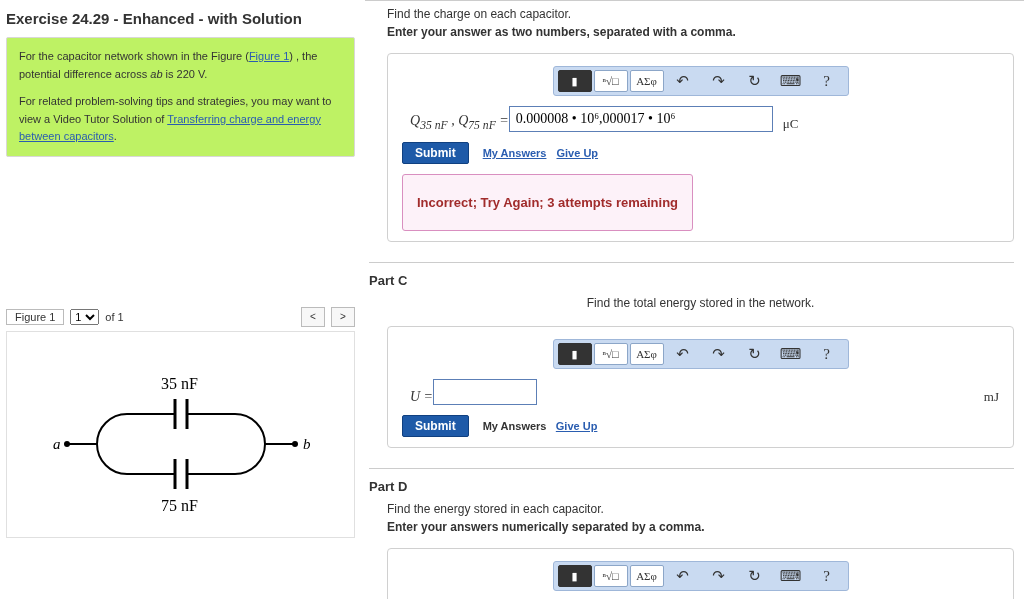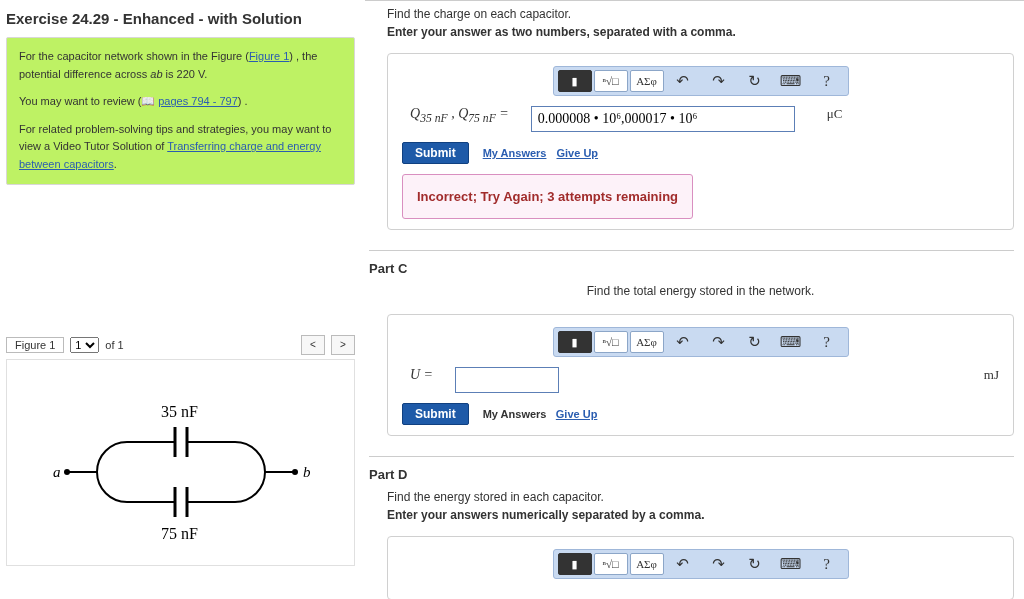--- a/index.html
+++ b/index.html
@@ -54,21 +54,21 @@
   .tb-btn {
     min-width:22px; height:20px; padding:0 5px;
     display:flex; align-items:center; justify-content:center;
     border:1px solid #8ca6c8; background:#fff; font-size:11px;
     font-family: "Times New Roman", serif; cursor:pointer;
     border-radius:2px;
   }
   .tb-btn.dark { background:#333; color:#fff; border-color:#333; }
   .tb-btn.plain { background:transparent; border-color:transparent; color:#333; font-size:15px; }
 
-  .answer-row { display:flex; align-items:flex-start; gap:22px; margin:0 0 10px 8px;}
+  .answer-row { display:flex; align-items:flex-end; gap:0; margin:0 0 10px 8px;}
   .math-label { font-family:"Times New Roman", serif; font-size:14px; font-style:italic; }
   .answer-input {
     font-family:Liberation Serif, serif; font-size:14px;
     padding:4px 6px; border:1px solid #5c7fb6;
   }
   .wide-input { width:250px; }
   .narrow-input { width:90px; }
   .unit { font-family:"Times New Roman", serif; font-size:13px; margin-left:10px; }
 
   .action-row { display:flex; align-items:center; gap:14px; margin-top:6px;}
@@ -77,42 +77,39 @@
     padding:3px 12px; font-size:12px; font-weight:bold;
     border-radius:2px; cursor:pointer;text-align:right;
   }
   .action-link { color:#2a5db0; font-weight:bold; text-decoration:underline; cursor:pointer; font-size:11px;}
   .action-plain { color:#333; font-weight:bold; font-size:11px; margin-right:6px;}
 
   .feedback {
     display:inline-block; margin:10px 0 0 0;
     border:1px solid #d98fc0; background:#fdf2f9;
     color:#a12c2c; font-weight:bold; font-size:13px;
-    padding:14px 14px; border-radius:3px;
+    padding:20px 14px; border-radius:3px;
   }
 
   hr.part-sep { border:none; border-top:1px solid #ccc; margin:14px 0 10px 0; }
 
   svg .cap-label { font: italic 15px "Times New Roman", serif; }
   svg .cap-val { font: 16px "Times New Roman", serif; }
 </style>
 </head>
 <body>
 
 <div class="main-layout">
 
   <div class="left-col">
     <div class="ex-title">Exercise 24.29 - Enhanced - with Solution</div>
 
     <div class="infobox">
       <div>
         <span>For the capacitor network shown in the Figure (</span><span class="link">Figure 1</span><span>) , the potential difference across </span><span class="italic">ab</span><span> is 220 V.</span>
-      </div>
-      <div style="margin-top:10px;">
-        <span>You may want to review (</span><span>📖</span> <span class="link">pages 794 - 797</span><span>) .</span>
       </div>
       <div style="margin-top:10px;">
         <span>For related problem-solving tips and strategies, you may want to view a Video Tutor Solution of </span><span class="link">Transferring charge and energy between capacitors</span><span>.</span>
       </div>
     </div>
 
     <div class="figure-nav">
       <span class="fignav-label">Figure 1</span>
       <select class="fignav-select"><option>1</option></select>
       <span>of 1</span>

